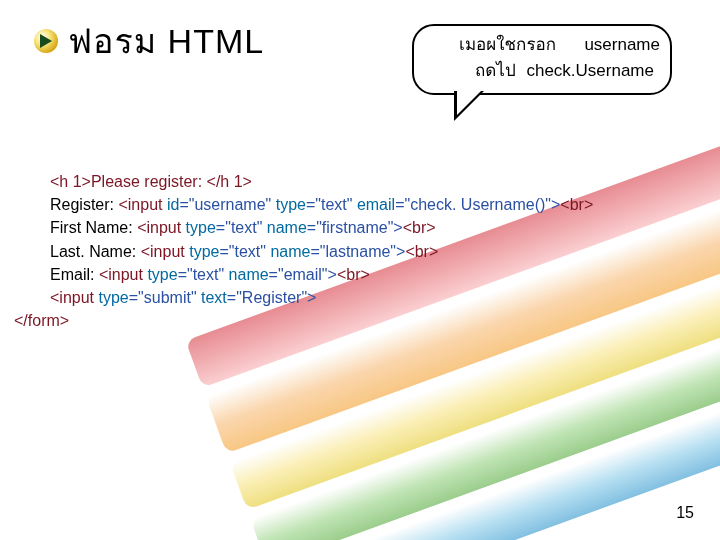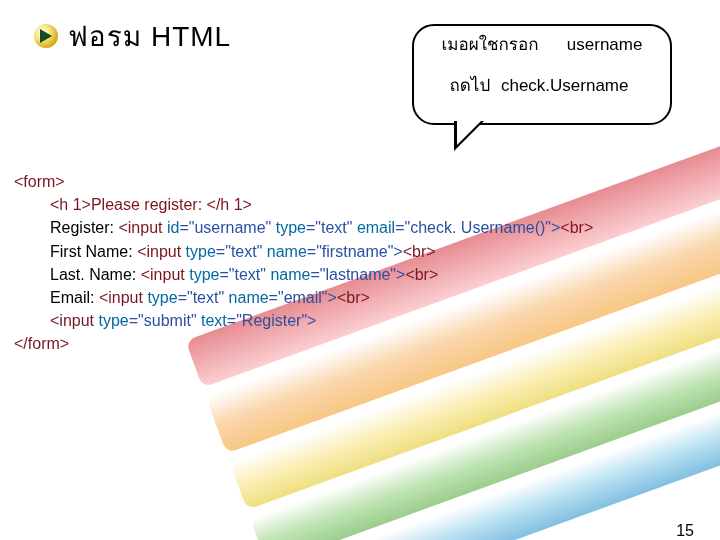--- a/index.html
+++ b/index.html
@@ -65,42 +65,42 @@
     position: absolute;
     left: 6px;
     top: 5px;
     width: 0;
     height: 0;
     border-top: 7px solid transparent;
     border-bottom: 7px solid transparent;
     border-left: 12px solid #174a1c;
   }
   .title-text {
-    font-size: 28px;
+    font-size: 34px;
     letter-spacing: 1px;
     color: #000;
   }
 
   .callout {
     position: absolute;
     right: 48px;
     top: 24px;
     width: 260px;
     border: 2px solid #000;
     border-radius: 22px;
     background: rgba(255,255,255,0.85);
     padding: 6px 10px 8px 10px;
     font-size: 17px;
     line-height: 1.55;
-    text-align: center;
+    text-align: right;
     box-sizing: border-box;
   }
   .callout .fn {
     display: inline-block;
-    margin: 15px 6px;
+    margin: 0 6px;
   }
   .callout-tail {
     position: absolute;
     left: 40px;
     bottom: -28px;
     width: 34px;
     height: 30px;
   }
   .callout-tail::before {
     content: "";
@@ -135,21 +135,21 @@
   }
   .code-block .row { white-space: nowrap; }
   .code-block .ind { display:inline-block; width: 36px; }
   .tag { color: #7b1423; }
   .attr { color: #0369a1; }
   .val { color: #2a50a3; }
 
   .pagenum {
     position: absolute;
     right: 26px;
-    bottom: 0;
+    bottom: 18px;
     font-size: 16px;
     color: #000;
   }
 </style>
 </head>
 <body>
 
 <div class="stripes">
   <div class="s1"></div>
     <div class="s2"></div>
@@ -175,21 +175,20 @@
       <span>username</span>
     </div>
     <div>
       <span>ถดไป</span>
       <span class="fn">check.Username</span>
     </div>
     <div class="callout-tail"></div>
   </div>
 
   <div class="code-block">
-    <div class="row"><span class="tag">&lt;form&gt;</span></div>
     <div class="row"><span class="ind"></span><span class="tag">&lt;h 1&gt;Please register: &lt;/h 1&gt;</span></div>
     <div class="row"><span class="ind"></span><span>Register: </span><span class="tag">&lt;input </span><span class="attr">id</span><span class="val">="username" </span><span class="attr">type</span><span class="val">="text" </span><span class="attr">email</span><span class="val">="check. Username()"&gt;</span><span class="tag">&lt;br&gt;</span></div>
     <div class="row"><span class="ind"></span><span>First Name: </span><span class="tag">&lt;input </span><span class="attr">type</span><span class="val">="text" </span><span class="attr">name</span><span class="val">="firstname"&gt;</span><span class="tag">&lt;br&gt;</span></div>
     <div class="row"><span class="ind"></span><span>Last. Name: </span><span class="tag">&lt;input </span><span class="attr">type</span><span class="val">="text" </span><span class="attr">name</span><span class="val">="lastname"&gt;</span><span class="tag">&lt;br&gt;</span></div>
     <div class="row"><span class="ind"></span><span>Email: </span><span class="tag">&lt;input </span><span class="attr">type</span><span class="val">="text" </span><span class="attr">name</span><span class="val">="email"&gt;</span><span class="tag">&lt;br&gt;</span></div>
     <div class="row"><span class="ind"></span><span class="tag">&lt;input </span><span class="attr">type</span><span class="val">="submit" </span><span class="attr">text</span><span class="val">="Register"&gt;</span></div>
     <div class="row"><span class="tag">&lt;/form&gt;</span></div>
   </div>
 
   <div class="pagenum">15</div>

